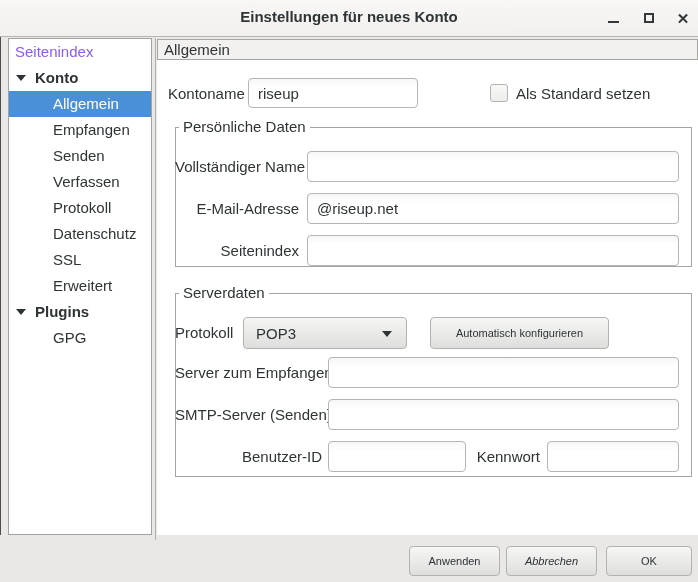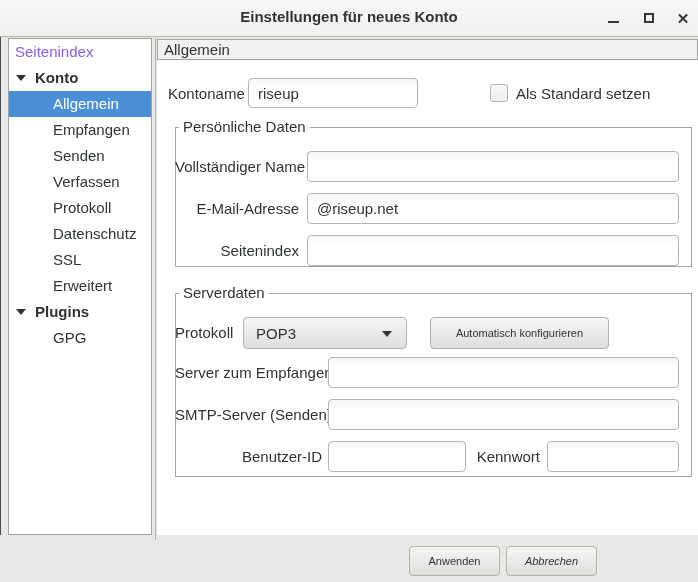--- a/index.html
+++ b/index.html
@@ -202,14 +202,15 @@
   <input class="txt" style="left: 328px; top: 399px; width: 351px; height: 31px;" type="text" value="">
 
   <div class="lbl right" style="left:175px;top:441px;width:147px;">Benutzer-ID</div>
   <input class="txt" style="left: 328px; top: 441px; width: 138px; height: 31px;" type="text" value="">
 
   <div class="lbl right" style="left:466px;top:441px;width:74px;">Kennwort</div>
   <input class="txt" style="left: 547px; top: 441px; width: 132px; height: 31px;" type="text" value="">
 
   <button class="btn" style="left:409px;top:546px;width:91px;height:30px;">Anwenden</button>
   <button class="btn" style="left:506px;top:546px;width:91px;height:30px;font-style:italic;">Abbrechen</button>
+  <button class="btn" style="left:606px;top:546px;width:86px;height:30px;">OK</button>
 
 </div>
 
 </body></html>

